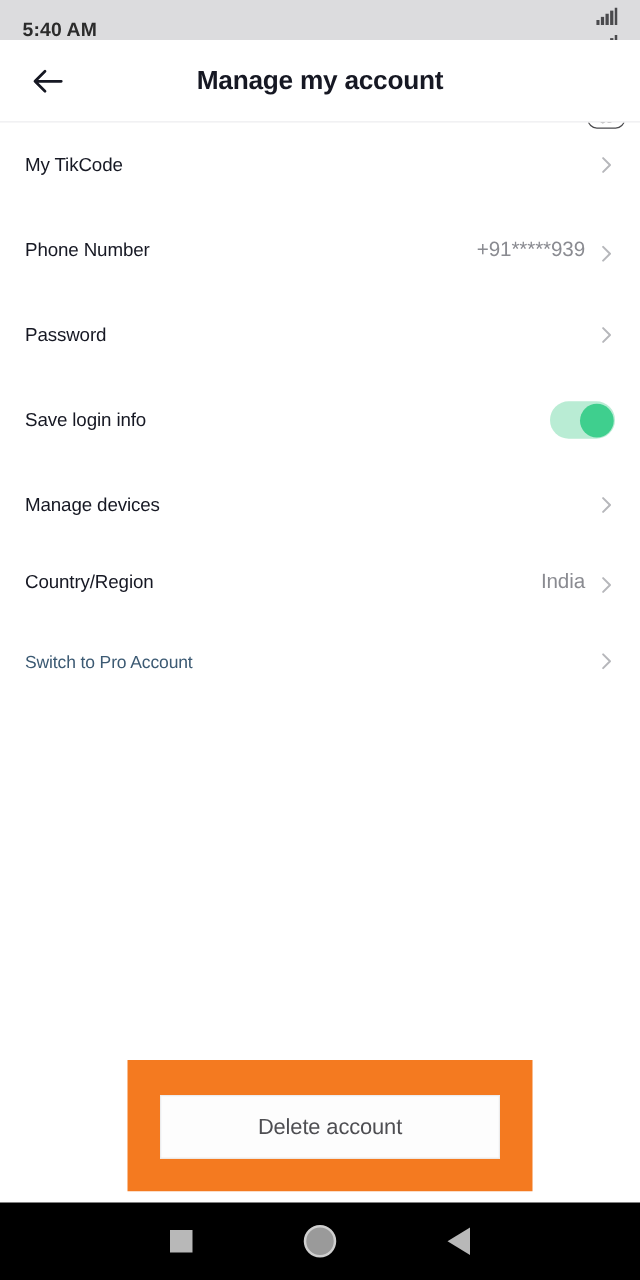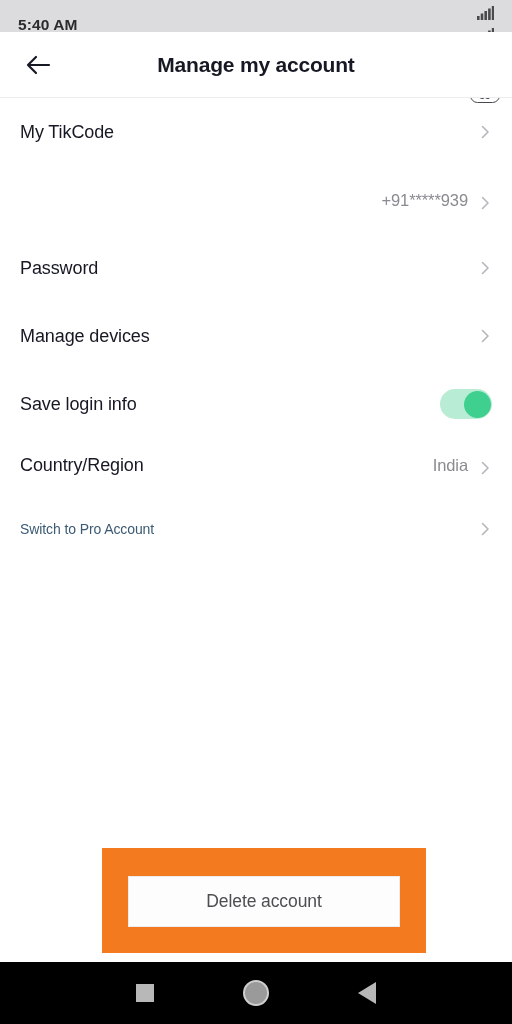--- a/index.html
+++ b/index.html
@@ -47,21 +47,21 @@
     width:100%; text-align:center;
     font-size:21px; font-weight:700; color:#161823; letter-spacing:-.2px;
   }
 
   
   .list{ padding:0 20px; }
   .row{
     height:68px; display:flex; align-items:center;
     cursor:pointer; background:#fff;
   }
-  .row-label{ font-size:18px; color:#161823; letter-spacing:-.1px; }
+  .row-label{ font-size:15px; color:#161823; letter-spacing:-.1px; }
   .row-right{ margin-left:auto; display:flex; align-items:flex-end; gap:10px; }
   .row-value{ font-size:16.5px; color:#8a8b91; letter-spacing:-.1px; }
   .chev{ width:14px; height:14px; display:block; }
 
   
   .toggle{
     width:52px; height:30px; border-radius:15px;
     background:#b9ecd4; position:relative; cursor:pointer; flex-shrink:0;
   }
   .toggle .knob{
@@ -195,58 +195,59 @@
     <span class="row-label">My TikCode</span>
     <span class="row-right">
       <span class="row-value"></span>
       <svg class="chev" viewBox="0 0 14 14">
           <path d="M4.5 1.5 L10 7 L4.5 12.5" fill="none" stroke="#b6b7bb" stroke-width="1.6" stroke-linecap="round" stroke-linejoin="round"></path>
         </svg>
     </span>
   </div>
 
   <div class="row">
+    <span class="row-label">Phone Number</span>
     <span class="row-right">
       <span class="row-value">+91*****939</span>
       <svg class="chev" viewBox="0 0 14 14">
           <path d="M4.5 1.5 L10 7 L4.5 12.5" fill="none" stroke="#b6b7bb" stroke-width="1.6" stroke-linecap="round" stroke-linejoin="round"></path>
         </svg>
     </span>
   </div>
 
   <div class="row">
     <span class="row-label">Password</span>
     <span class="row-right">
       <span class="row-value"></span>
       <svg class="chev" viewBox="0 0 14 14">
           <path d="M4.5 1.5 L10 7 L4.5 12.5" fill="none" stroke="#b6b7bb" stroke-width="1.6" stroke-linecap="round" stroke-linejoin="round"></path>
         </svg>
     </span>
   </div>
 
-
-  <div class="row">
-    <span class="row-label">Manage devices</span>
-    <span class="row-right">
-      <span class="row-value"></span>
-      <svg class="chev" viewBox="0 0 14 14">
-          <path d="M4.5 1.5 L10 7 L4.5 12.5" fill="none" stroke="#b6b7bb" stroke-width="1.6" stroke-linecap="round" stroke-linejoin="round"></path>
-        </svg>
-    </span>
-  </div>
 
   <div class="row">
     <span class="row-label">Save login info</span>
     <span class="row-right">
       <span class="toggle">
         <span class="knob"></span>
       </span>
     </span>
   </div>
 
+  <div class="row">
+    <span class="row-label">Manage devices</span>
+    <span class="row-right">
+      <span class="row-value"></span>
+      <svg class="chev" viewBox="0 0 14 14">
+          <path d="M4.5 1.5 L10 7 L4.5 12.5" fill="none" stroke="#b6b7bb" stroke-width="1.6" stroke-linecap="round" stroke-linejoin="round"></path>
+        </svg>
+    </span>
+  </div>
+
   <div class="country-row">
     <span class="row-label">Country/Region</span>
     <span class="row-right">
       <span class="row-value">India</span>
       <svg class="chev" viewBox="0 0 14 14">
           <path d="M4.5 1.5 L10 7 L4.5 12.5" fill="none" stroke="#b6b7bb" stroke-width="1.6" stroke-linecap="round" stroke-linejoin="round"></path>
         </svg>
     </span>
   </div>
 

